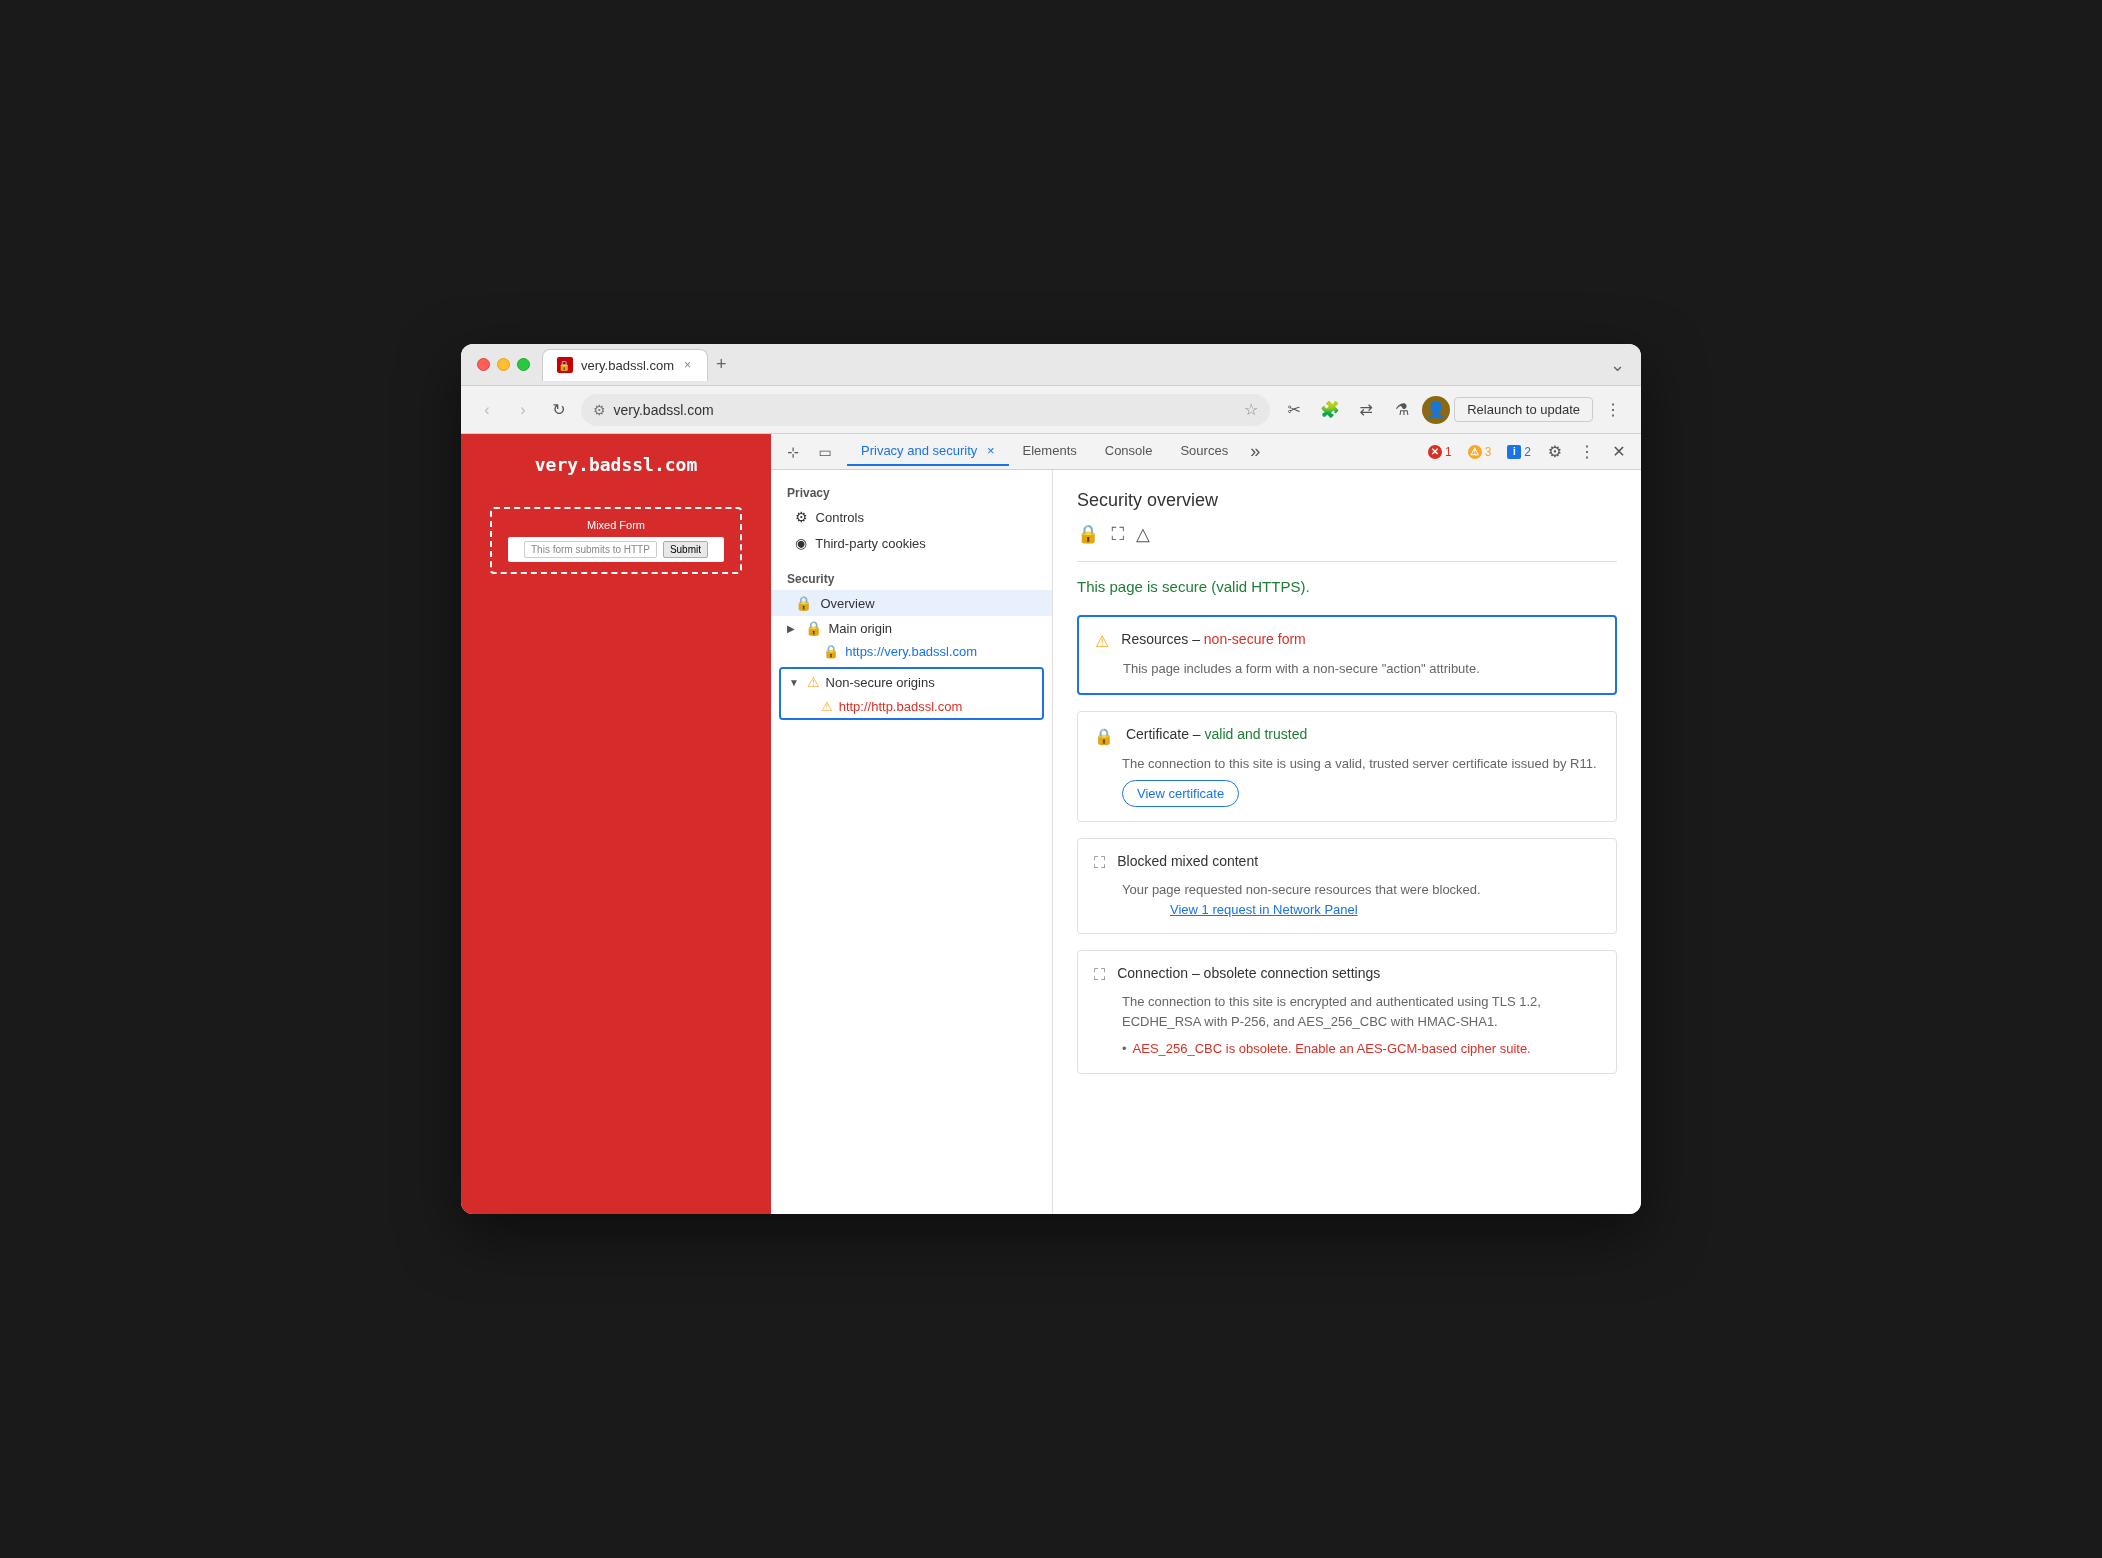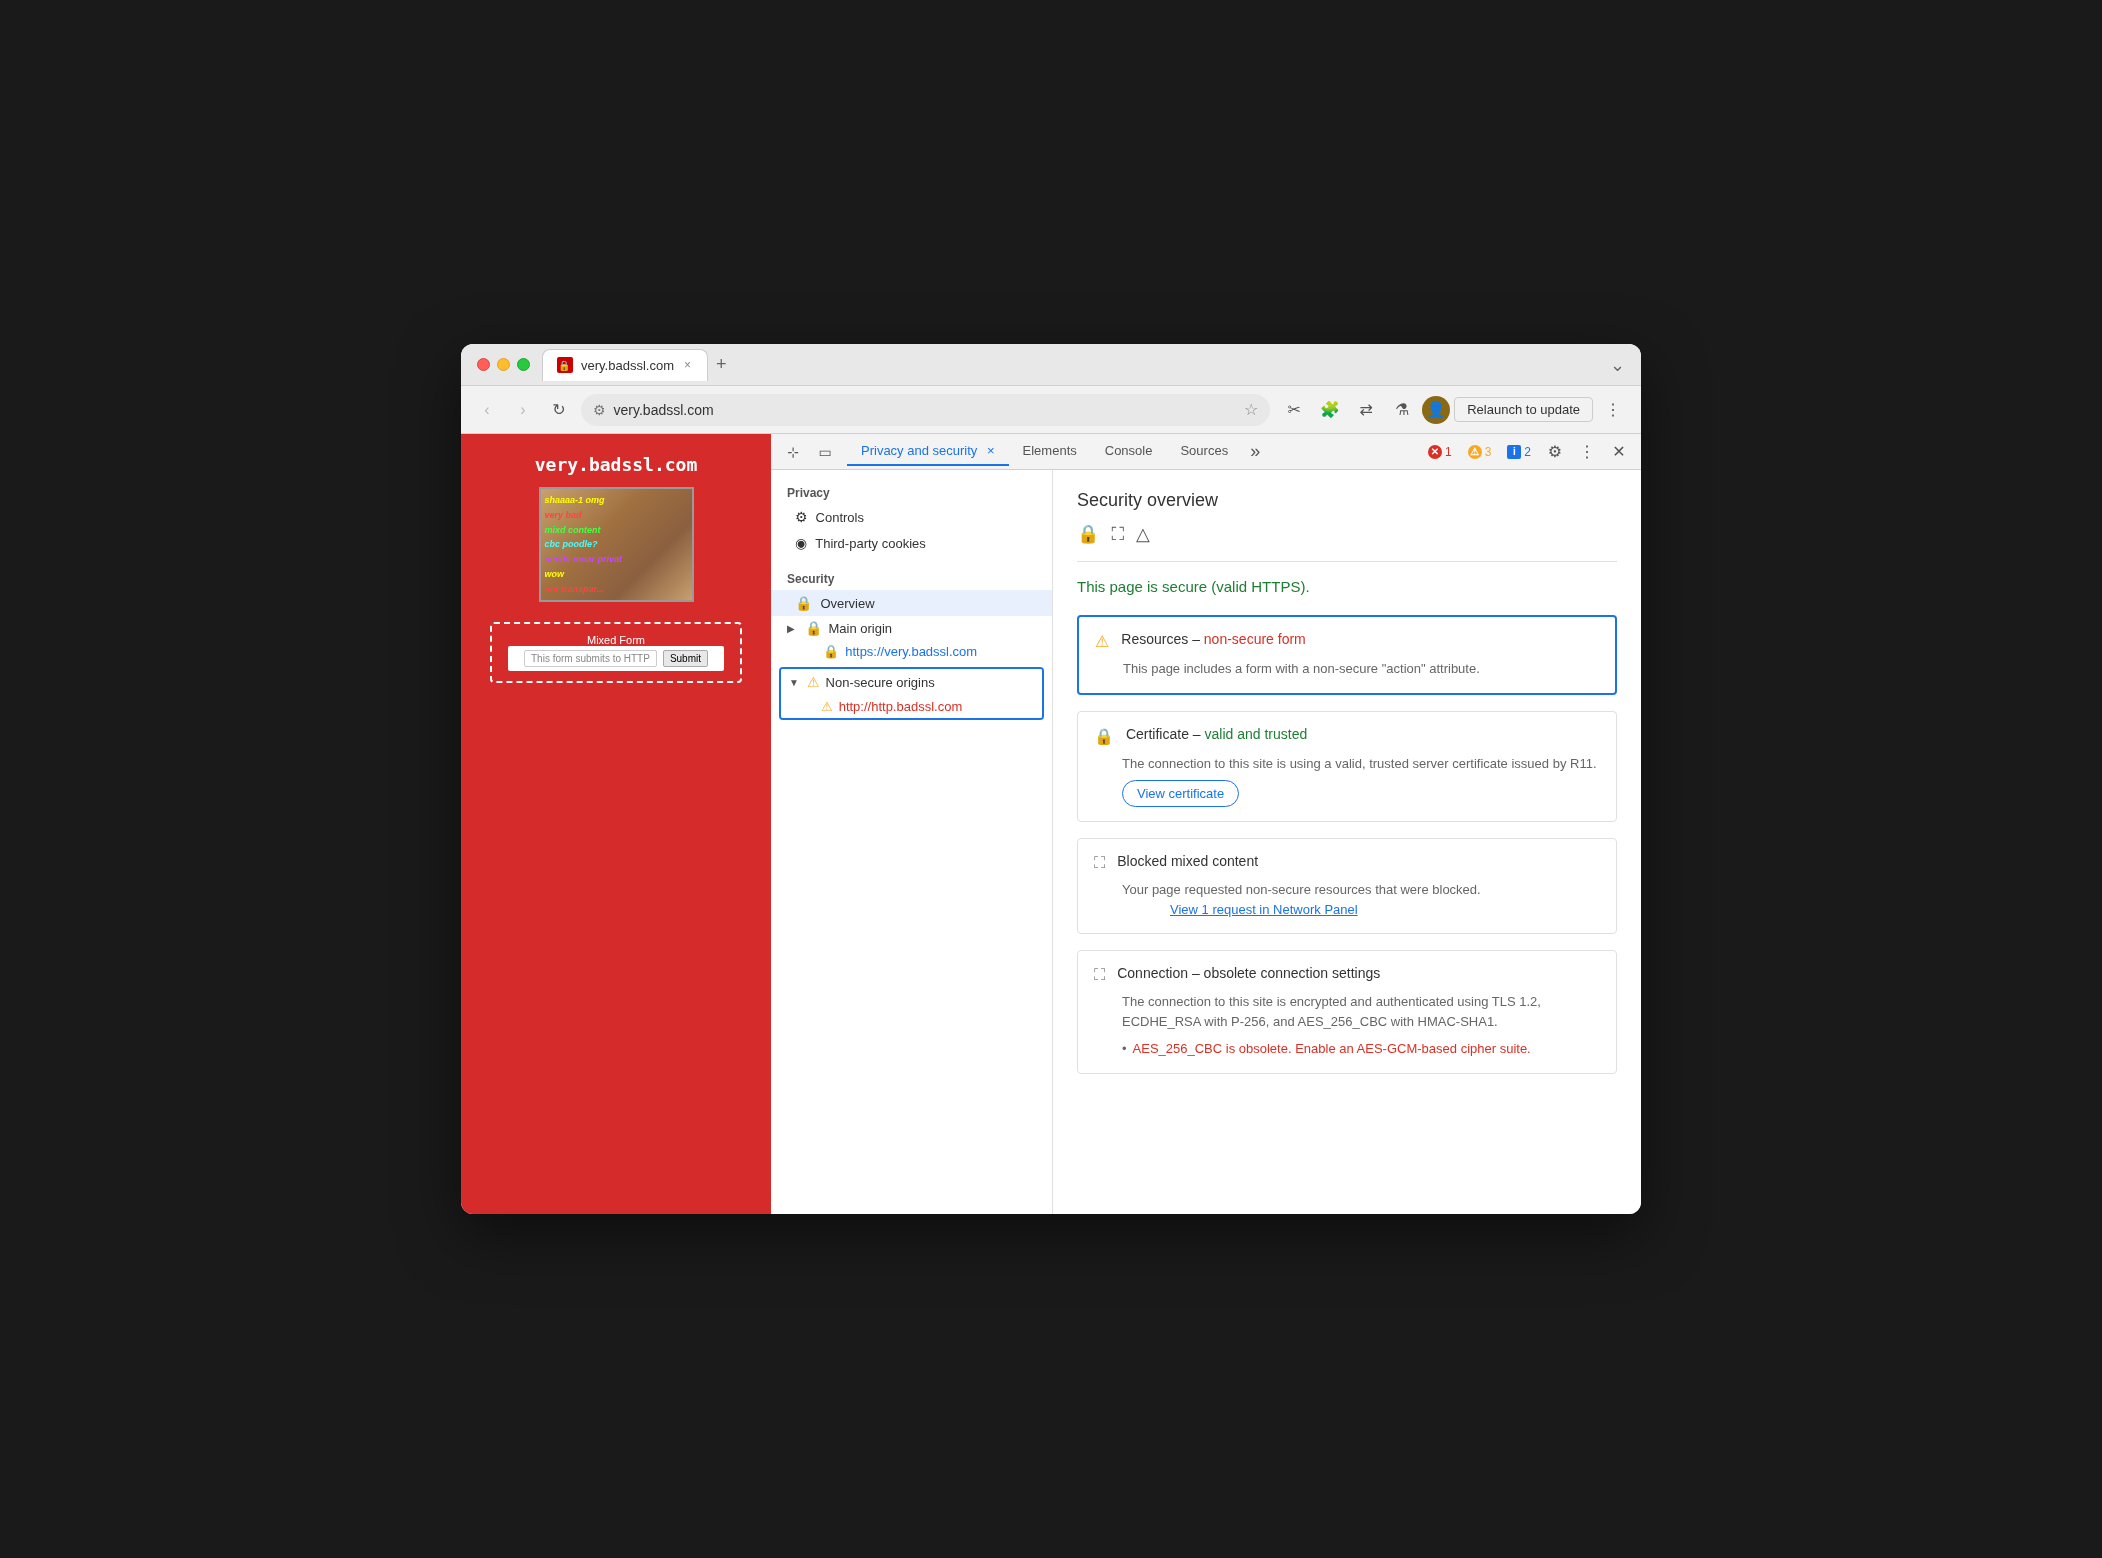--- a/index.html
+++ b/index.html
@@ -229,20 +229,21 @@
     .form-area {
       margin-top: 20px;
       border: 2px dashed white;
       padding: 10px 16px;
       border-radius: 4px;
       text-align: center;
     }
     .mixed-form-label {
       color: white;
       font-size: 11px;
+      margin-bottom: 6px;
       text-align: center;
     }
     .mixed-form-inner {
       background: white;
       padding: 4px 16px;
       border-radius: 2px;
       display: flex;
       align-items: center;
       gap: 6px;
       font-size: 10px;
@@ -613,33 +614,20 @@
       </div>
       <button class="relaunch-btn">Relaunch to update</button>
       <div class="nav-action-btn">⋮</div>
     </div>
   </div>
 
   <div class="main-area">
 
     <div class="webpage-panel">
       <div class="site-title">very.badssl.com</div>
-      <div class="doge-image">
-        <div class="doge-image-inner">
-          <div class="doge-texts">
-            <span class="doge-text yellow">shaaaa-1  omg</span>
-            <span class="doge-text red">very bad</span>
-            <span class="doge-text green">mixd content</span>
-            <span class="doge-text cyan">cbc poodle?</span>
-            <span class="doge-text purple">needs moar privat</span>
-            <span class="doge-text yellow">wow</span>
-            <span class="doge-text red">not transpar...</span>
-          </div>
-        </div>
-      </div>
       <div class="form-area">
         <div class="mixed-form-label">Mixed Form</div>
         <div class="mixed-form-inner">
           <span class="form-input-fake">This form submits to HTTP</span>
           <button class="form-submit-fake">Submit</button>
         </div>
       </div>
     </div>
 
     <div class="devtools-panel">

